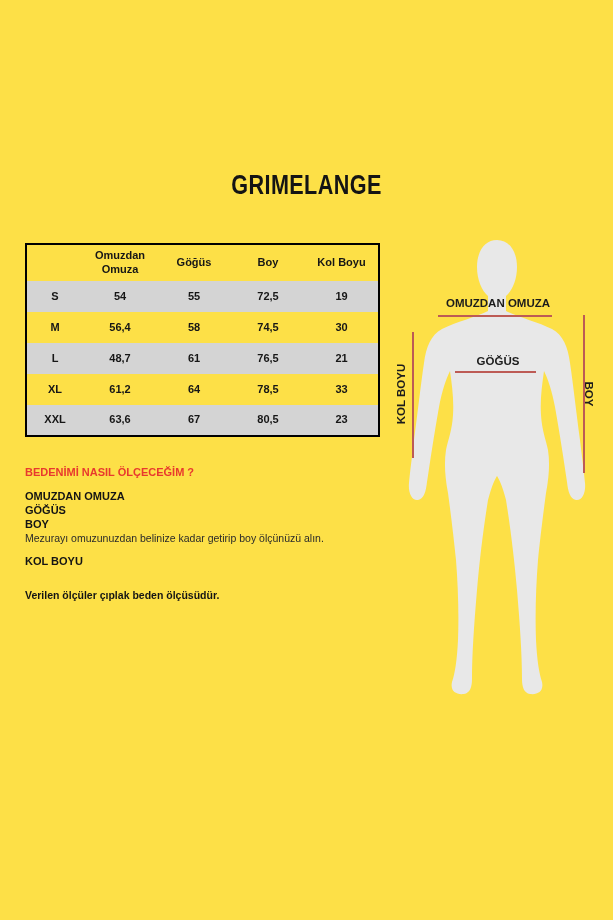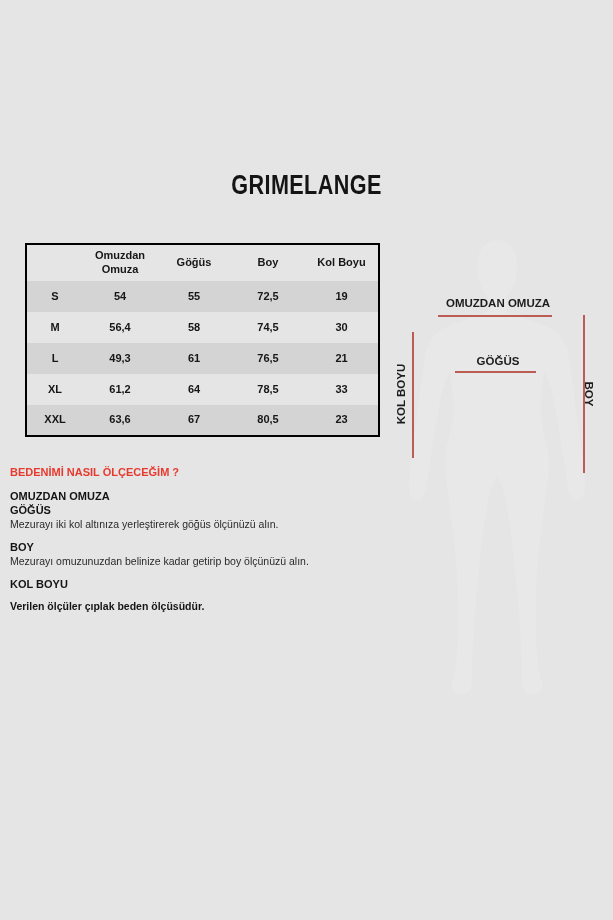--- a/index.html
+++ b/index.html
@@ -1,16 +1,16 @@
 <!DOCTYPE html>
 <html><head>
 <meta charset="utf-8">
 <style>
   html,body{margin:0;padding:0;background:#fff;}
-  .page{position:relative;width:613px;height:920px;background:#e5e5e5;overflow:hidden;
+  .page{position:relative;width:613px;height:920px;background:#fde047;overflow:hidden;
         font-family:"Liberation Sans",sans-serif;color:#111;}
 
   
   .brand{position:absolute;left:0;top:170px;width:613px;text-align:center;
          font-size:27px;font-weight:bold;letter-spacing:0.5px;color:#141414;
          transform:scaleX(0.8);}
 
   
   .size-table{position:absolute;left:25px;top:243px;width:353px;
               border:2px solid #000;border-collapse:collapse;table-layout:fixed;}
@@ -34,25 +34,25 @@
   .line-chest{left:57px;top:136px;width:81px;height:2px;}
   .line-sleeve{left:14px;top:97px;width:2px;height:126px;}
   .line-height{left:185px;top:80px;width:2px;height:158px;}
   .rot{position:absolute;font-size:11.5px;font-weight:bold;color:#1c1c1c;
        white-space:nowrap;transform:translate(-50%,-50%) rotate(-90deg);}
   .rot-cw{transform:translate(-50%,-50%) rotate(90deg);}
   .anchor-sleeve{left:3px;top:159px;}
   .anchor-height{left:191px;top:159px;}
 
   
-  .howto{position:absolute;left:10px;top:466px;width:360px;}
+  .howto{position:absolute;left:25px;top:466px;width:360px;}
   .howto-title{color:#e8392e;font-size:11px;font-weight:bold;margin-bottom:12px;}
   .sec-h{font-size:11px;font-weight:bold;color:#141414;margin-bottom:2px;}
   .sec-t{font-size:10.5px;color:#2a2a2a;margin-bottom:11px;white-space:nowrap;}
-  .note{font-size:10.5px;font-weight:bold;color:#141414;margin-top:10px;}
+  .note{font-size:10.5px;font-weight:bold;color:#141414;margin-top:22px;}
 </style>
 </head>
 <body>
 
 <div class="page">
 
   <div class="brand">GRIMELANGE</div>
 
   <table class="size-table">
     <colgroup>
@@ -81,21 +81,21 @@
       </tr>
       <tr>
         <td>M</td>
         <td>56,4</td>
         <td>58</td>
         <td>74,5</td>
         <td>30</td>
       </tr>
       <tr class="gray">
         <td>L</td>
-        <td>49,3</td>
+        <td>48,7</td>
         <td>61</td>
         <td>76,5</td>
         <td>21</td>
       </tr>
       <tr>
         <td>XL</td>
         <td>61,2</td>
         <td>64</td>
         <td>78,5</td>
         <td>33</td>
@@ -146,21 +146,20 @@
   </div>
 
   <div class="howto">
     <div class="howto-title">BEDENİMİ NASIL ÖLÇECEĞİM ?</div>
 
     <div class="sec">
       <div class="sec-h">OMUZDAN OMUZA</div>
     </div>
     <div class="sec">
       <div class="sec-h">GÖĞÜS</div>
-      <div class="sec-t">Mezurayı iki kol altınıza yerleştirerek göğüs ölçünüzü alın.</div>
     </div>
     <div class="sec">
       <div class="sec-h">BOY</div>
       <div class="sec-t">Mezurayı omuzunuzdan belinize kadar getirip boy ölçünüzü alın.</div>
     </div>
     <div class="sec">
       <div class="sec-h">KOL BOYU</div>
     </div>
 
     <div class="note">Verilen ölçüler çıplak beden ölçüsüdür.</div>

